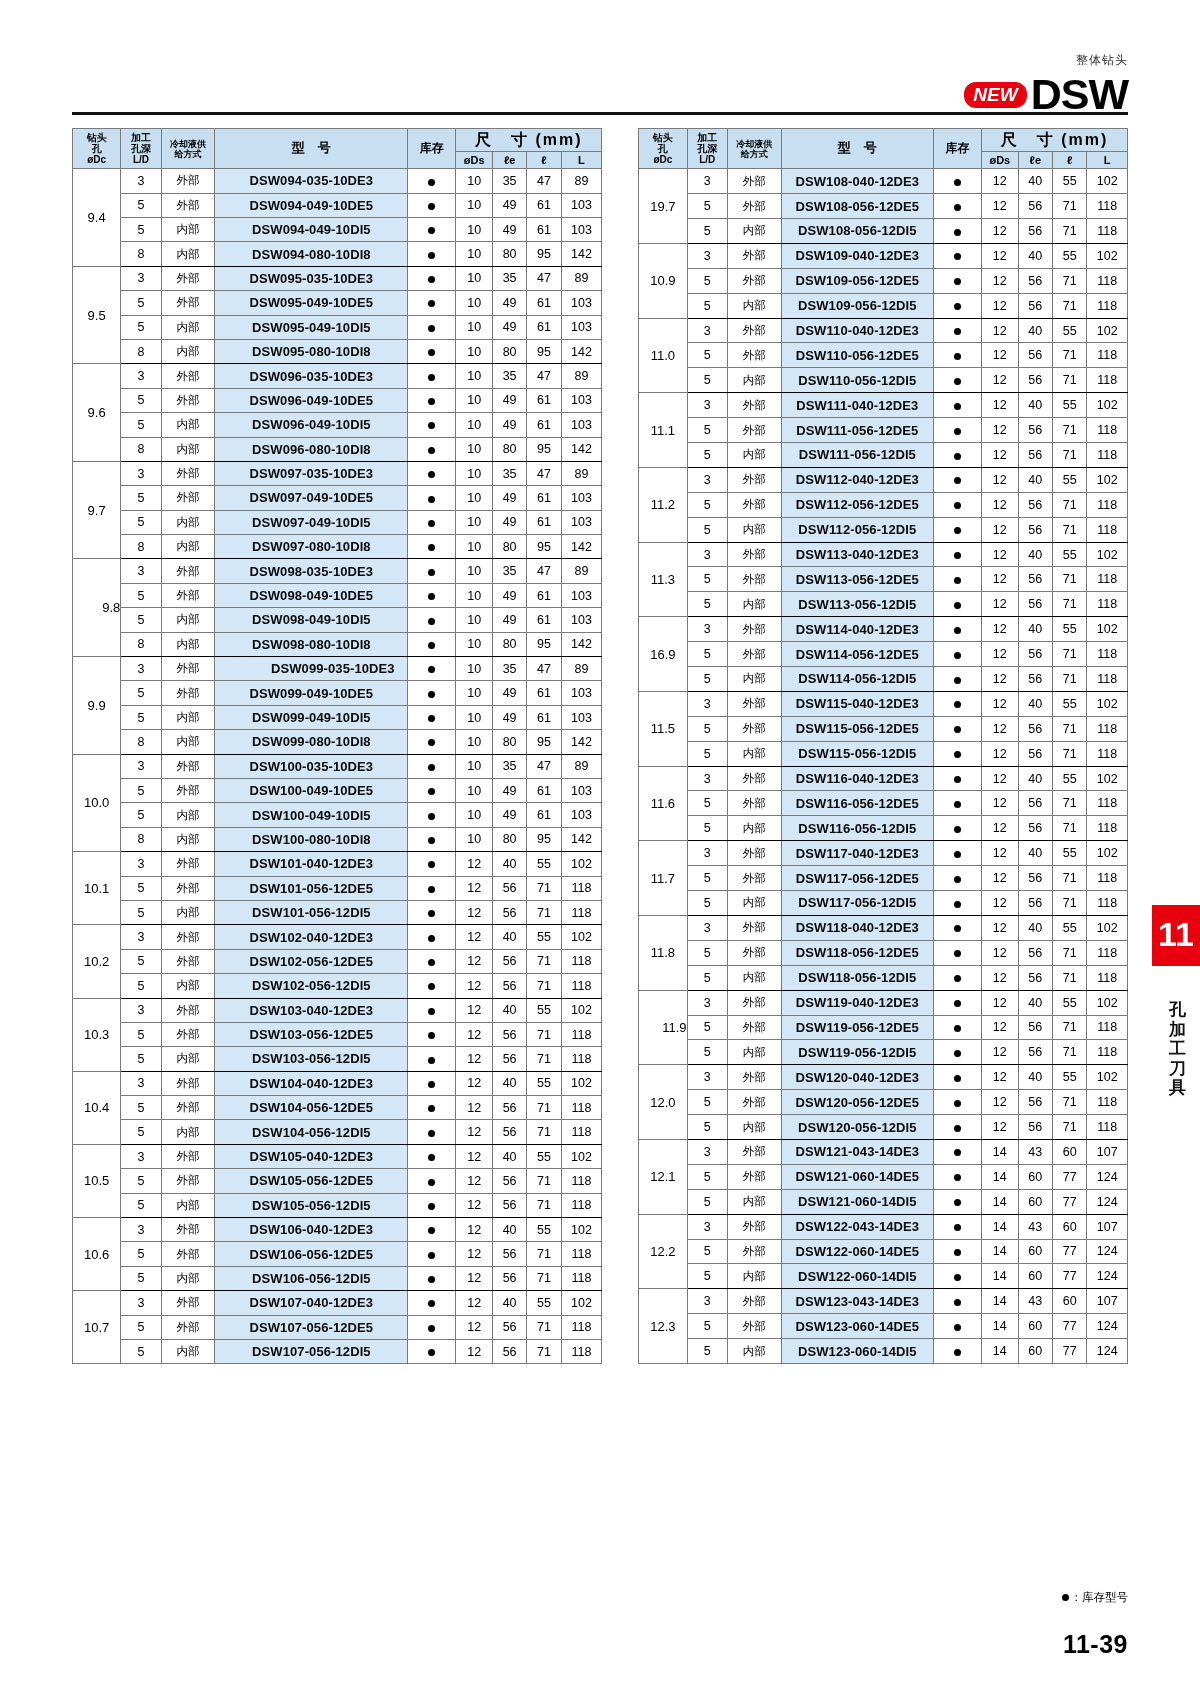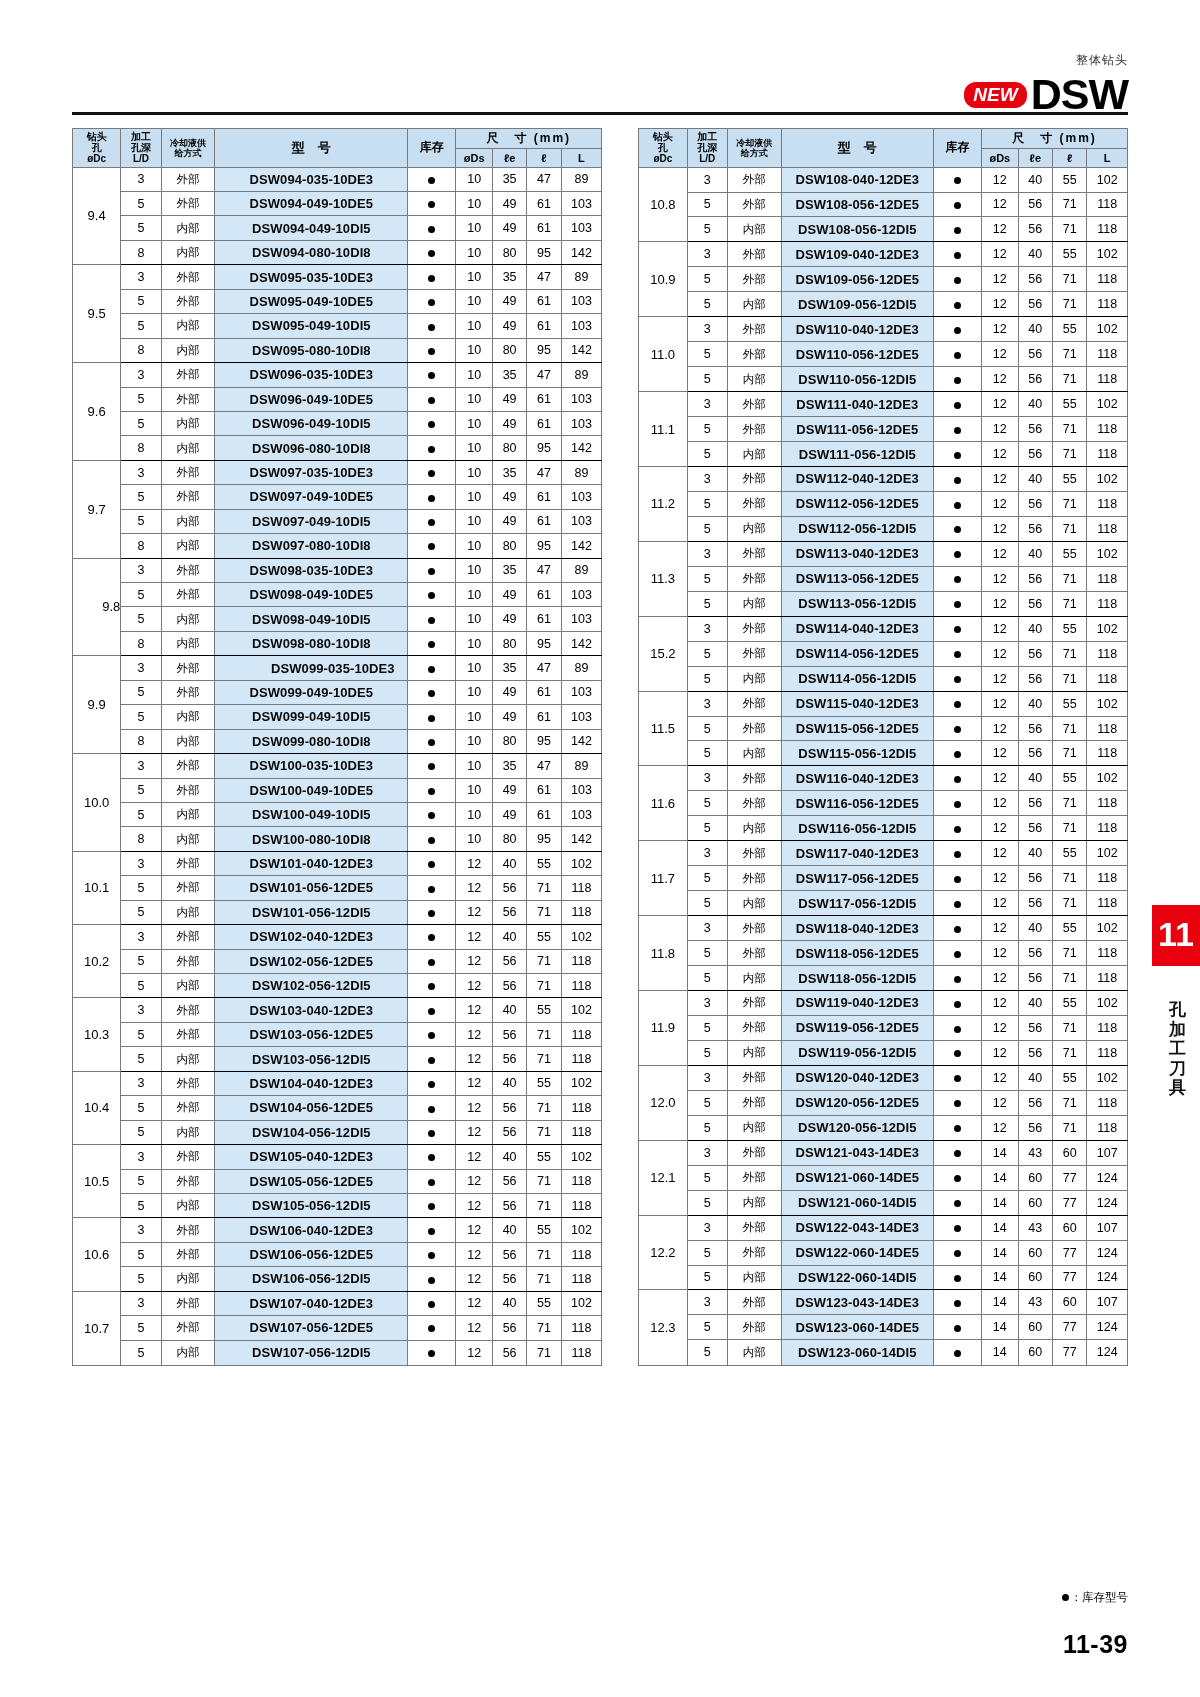--- a/index.html
+++ b/index.html
@@ -16,21 +16,21 @@
 
   .rule{position:absolute;top:112px;left:72px;width:1056px;height:3px;background:#111;}
 
   
   .tables{position:absolute;top:128px;left:72px;width:1056px;display:flex;gap:36px;}
   table{border-collapse:collapse;font-size:11.5px;}
   table.grid{border:1.6px solid #000;}
   th,td{border:0.8px solid #7a7a7a;text-align:center;vertical-align:middle;padding:0;}
   thead th{background:#c7dff0;font-weight:bold;font-size:10px;line-height:1.12;padding:2px 1px;}
   thead th.thin{font-size:9px;}
-  .hdr-dim{font-size:12px;letter-spacing:2px;text-align:center;}
+  .hdr-dim{font-size:16px;letter-spacing:2px;text-align:center;}
   tbody td{height:23.4px;font-size:12.5px;}
   td.dc{font-size:13px;}
   td.ld{font-size:12.5px;}
   td.cool{font-size:11.5px;}
   td.model{background:#d4e7f6;font-weight:bold;font-size:13px;color:#0a0a0a;letter-spacing:.1px;}
   td.stock{font-size:11px;}
   .dot{display:inline-block;width:7px;height:7px;border-radius:50%;background:#000;vertical-align:middle;}
   tr.grp-end td{border-bottom:1.6px solid #000;}
 
   
@@ -607,21 +607,21 @@
           </tr>
           <tr>
             <th class="cw-ds" style="font-size: 11px;">øDs</th>
             <th class="cw-le" style="font-size: 11px;">ℓe</th>
             <th class="cw-l" style="font-size: 11px;">ℓ</th>
             <th class="cw-L" style="font-size: 11px;">L</th>
           </tr>
         </thead>
         <tbody>
           <tr>
-            <td class="dc cw-dc" rowspan="3">10.8</td>
+            <td class="dc cw-dc" rowspan="3">19.7</td>
             <td class="ld cw-ld">3</td>
             <td class="cool cw-cool">外部</td>
             <td class="model cw-model">DSW108-040-12DE3</td>
             <td class="stock cw-stock"><span class="dot"></span></td>
             <td class="cw-ds">12</td>
             <td class="cw-le">40</td>
             <td class="cw-l">55</td>
             <td class="cw-L">102</td>
           </tr>
           <tr>
@@ -793,21 +793,21 @@
             <td class="ld cw-ld">5</td>
             <td class="cool cw-cool">内部</td>
             <td class="model cw-model">DSW113-056-12DI5</td>
             <td class="stock cw-stock"><span class="dot"></span></td>
             <td class="cw-ds">12</td>
             <td class="cw-le">56</td>
             <td class="cw-l">71</td>
             <td class="cw-L">118</td>
           </tr>
           <tr>
-            <td class="dc cw-dc" rowspan="3" style="border-top: 1.6px solid rgb(0, 0, 0);">15.2</td>
+            <td class="dc cw-dc" rowspan="3" style="border-top: 1.6px solid rgb(0, 0, 0);">16.9</td>
             <td class="ld cw-ld" style="border-top: 1.6px solid rgb(0, 0, 0);">3</td>
             <td class="cool cw-cool" style="border-top: 1.6px solid rgb(0, 0, 0);">外部</td>
             <td class="model cw-model" style="border-top: 1.6px solid rgb(0, 0, 0);">DSW114-040-12DE3</td>
             <td class="stock cw-stock" style="border-top: 1.6px solid rgb(0, 0, 0);"><span class="dot"></span></td>
             <td class="cw-ds" style="border-top: 1.6px solid rgb(0, 0, 0);">12</td>
             <td class="cw-le" style="border-top: 1.6px solid rgb(0, 0, 0);">40</td>
             <td class="cw-l" style="border-top: 1.6px solid rgb(0, 0, 0);">55</td>
             <td class="cw-L" style="border-top: 1.6px solid rgb(0, 0, 0);">102</td>
           </tr>
           <tr>
@@ -948,21 +948,21 @@
             <td class="ld cw-ld">5</td>
             <td class="cool cw-cool">内部</td>
             <td class="model cw-model">DSW118-056-12DI5</td>
             <td class="stock cw-stock"><span class="dot"></span></td>
             <td class="cw-ds">12</td>
             <td class="cw-le">56</td>
             <td class="cw-l">71</td>
             <td class="cw-L">118</td>
           </tr>
           <tr>
-            <td class="dc cw-dc" rowspan="3" style="border-top: 1.6px solid rgb(0, 0, 0);">11.9</td>
+            <td class="dc cw-dc" rowspan="3" style="border-top: 1.6px solid rgb(0, 0, 0); text-align: right;">11.9</td>
             <td class="ld cw-ld" style="border-top: 1.6px solid rgb(0, 0, 0);">3</td>
             <td class="cool cw-cool" style="border-top: 1.6px solid rgb(0, 0, 0);">外部</td>
             <td class="model cw-model" style="border-top: 1.6px solid rgb(0, 0, 0); margin-left: 32px;">DSW119-040-12DE3</td>
             <td class="stock cw-stock" style="border-top: 1.6px solid rgb(0, 0, 0);"><span class="dot"></span></td>
             <td class="cw-ds" style="border-top: 1.6px solid rgb(0, 0, 0);">12</td>
             <td class="cw-le" style="border-top: 1.6px solid rgb(0, 0, 0);">40</td>
             <td class="cw-l" style="border-top: 1.6px solid rgb(0, 0, 0);">55</td>
             <td class="cw-L" style="border-top: 1.6px solid rgb(0, 0, 0);">102</td>
           </tr>
           <tr>

